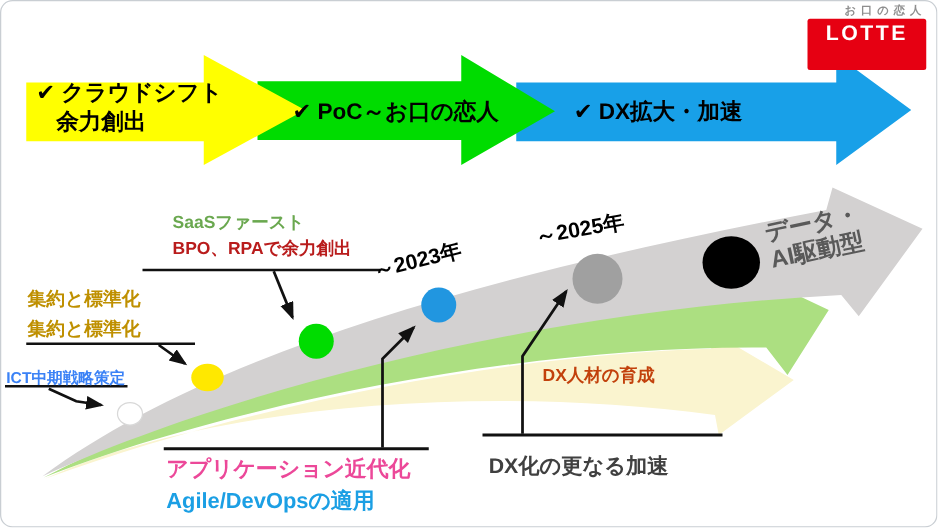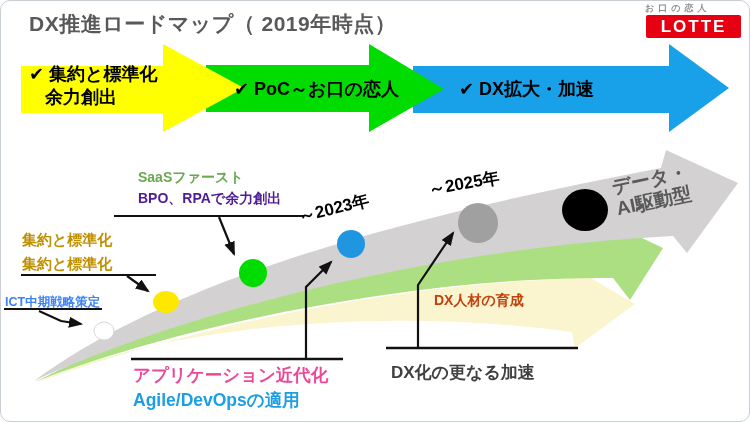--- a/index.html
+++ b/index.html
@@ -4,29 +4,29 @@
 <style>
   html,body{margin:0;padding:0;background:#fff}
   .slide{
     position:relative;width:750px;height:422px;box-sizing:border-box;
     background:#fff;border:1px solid #c9ced3;border-radius:10px;overflow:hidden;
     font-family:"Liberation Sans","DejaVu Sans",sans-serif;
   }
   .slide svg{position:absolute;left:0;top:0}
   .t{position:absolute;margin:0;white-space:nowrap;font-weight:bold;line-height:1.15}
   .title{left:28px;top:11px;font-size:21px;color:#595959;letter-spacing:.5px}
-  .tagline{left:644px;top:2px;width:96px;font-size:9px;color:#8e8e8e;letter-spacing:4px;text-align:left}
-  .lottebox{left:645px;top:14px;width:95px;height:23px;background:#e60012;border-radius:2px;
+  .tagline{left:644px;top:2px;width:96px;font-size:9px;color:#8e8e8e;letter-spacing:4px;text-align:right}
+  .lottebox{left:645px;top:14px;width:95px;height:41px;background:#e60012;border-radius:2px;
     color:#fff;font-size:17px;letter-spacing:2px;text-align:center;line-height:23px}
   .p1a{left:28px;top:63px;font-size:18px;color:#000}
   .p1b{left:44px;top:86px;font-size:18px;color:#000}
   .p2{left:233px;top:78px;font-size:18px;color:#000}
   .p3{left:458px;top:78px;font-size:18px;color:#000}
   .saas1{left:137px;top:168px;font-size:14px;color:#6aa84f}
-  .saas2{left:137px;top:189px;font-size:14px;color:#4c1d95}
+  .saas2{left:137px;top:189px;font-size:14px;color:#b91c1c}
   .ochre1{left:21px;top:230px;font-size:15px;color:#bf9000}
   .ochre2{left:21px;top:254px;font-size:15px;color:#bf9000}
   .ict{left:4px;top:294px;font-size:12.5px;color:#3b82f6}
   .y23{left:297px;top:198px;font-size:17px;color:#000;transform:rotate(-14deg)}
   .y25{left:427px;top:173px;font-size:17px;color:#000;transform:rotate(-10deg)}
   .dataai{left:609px;top:176px;font-size:19px;color:#595959;transform:rotate(-12deg);transform-origin:left top}
   .dataai span{display:block}
   .svc{left:440px;top:252px;font-size:18px;color:#595959}
   .jin{left:433px;top:291px;font-size:14px;color:#c2410c}
   .app1{left:132px;top:364px;font-size:17.5px;color:#ec4899}
@@ -66,25 +66,24 @@
     <path d="M417,346 L417,284 L452,232" stroke="#111" stroke-width="2.2" fill="none" marker-end="url(#ah)"></path>
 
     <ellipse cx="103" cy="330" rx="10" ry="9" fill="#ffffff" stroke="#d8d8d8" stroke-width="1"></ellipse>
     <ellipse cx="165" cy="301" rx="13" ry="11" fill="#ffe800"></ellipse>
     <ellipse cx="252" cy="272" rx="14" ry="14" fill="#00dc00"></ellipse>
     <ellipse cx="350" cy="243" rx="14" ry="14" fill="#2196e0"></ellipse>
     <ellipse cx="477" cy="222" rx="20" ry="20" fill="#a0a0a0"></ellipse>
     <ellipse cx="584" cy="209" rx="23" ry="21" fill="#000000"></ellipse>
   </svg>
 
-  <p class="t title">DX推進ロードマップ（ 2019年時点）</p>
   <p class="t tagline">お口の恋人</p>
   <p class="t lottebox">LOTTE</p>
 
-  <p class="t p1a">✔ 集約と標準化</p>
+  <p class="t p1a">✔ クラウドシフト</p>
   <p class="t p1b">余力創出</p>
   <p class="t p2">✔ PoC～お口の恋人</p>
   <p class="t p3">✔ DX拡大・加速</p>
 
   <p class="t saas1">SaaSファースト</p>
   <p class="t saas2">BPO、RPAで余力創出</p>
   <p class="t ochre1">集約と標準化</p>
   <p class="t ochre2">集約と標準化</p>
   <p class="t ict">ICT中期戦略策定</p>
   <p class="t y23">～2023年</p>

